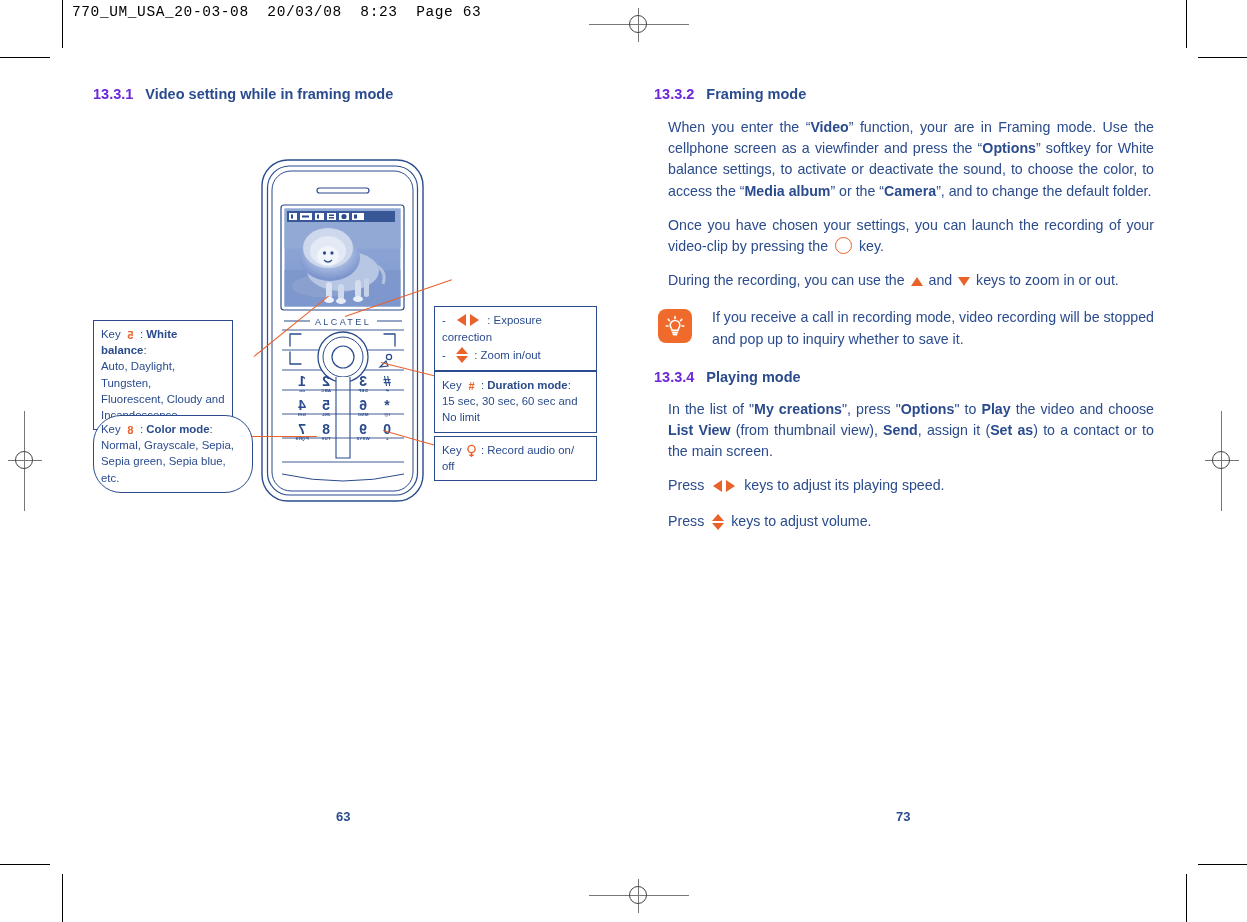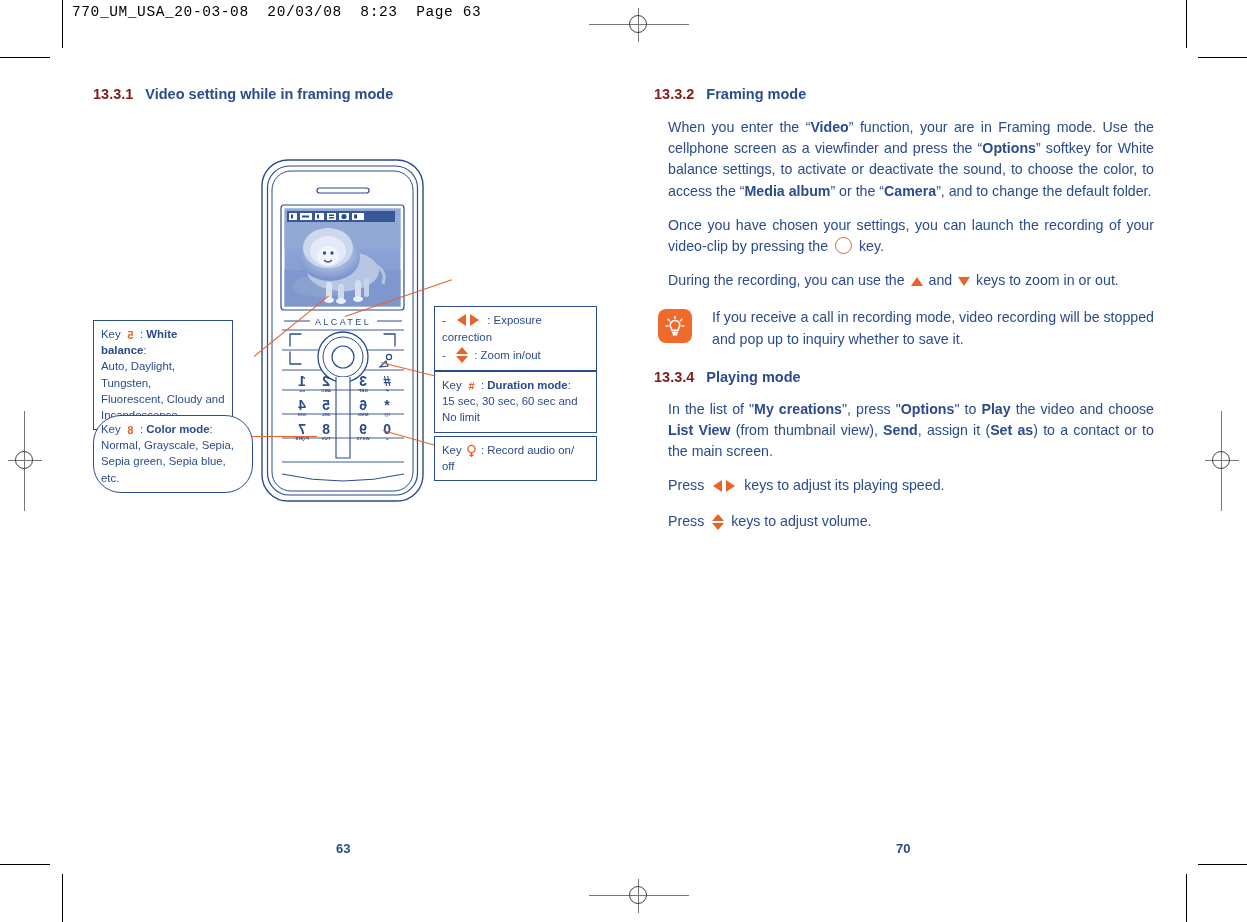--- a/index.html
+++ b/index.html
@@ -57,21 +57,21 @@
   .col-left  { left: 93px;  width: 505px; }
   .col-right { left: 654px; width: 500px; }
 
   h3.sec {
     margin: 0 0 0 0;
     font-size: 14.5px;
     font-weight: bold;
     line-height: 1.25;
     white-space: nowrap;
   }
-  h3.sec .num { color: #7f1d1d; margin-right: 12px; }
+  h3.sec .num { color: #6d28d9; margin-right: 12px; }
   h3.sec .ttl { color: #2a4b8d; }
 
   p.body {
     margin: 13px 0 0 14px;
     font-size: 14.2px;
     line-height: 1.49;
     color: #2a4b8d;
     text-align: justify;
   }
   p.body b { font-weight: bold; }
@@ -148,21 +148,20 @@
     height: 1.2px;
     z-index: 2;
   }
 
   
   .pagenum {
     position: absolute;
     font-size: 13px;
     font-weight: bold;
     color: #2a4b8d;
-    margin-top: 32px;
   }
 
   
   .keyicon { vertical-align: -4px; }
 </style>
 </head>
 <body>
 
 <div class="crop-v" style="left:62px; top:0; height:48px;"></div>
 <div class="crop-h" style="left:0; top:57px; width:50px;"></div>
@@ -444,13 +443,13 @@
   </p>
   <p class="body">
     Press <span class="lr-pair"><span class="tri tri-left"></span><span class="tri tri-right"></span></span> keys to adjust its playing speed.
   </p>
   <p class="body">
     Press <span class="ud-pair"><span class="tri tri-up"></span><span class="tri tri-down"></span></span> keys to adjust volume.
   </p>
 </div>
 
 <div class="pagenum" style="left:336px; top:809px;">63</div>
-<div class="pagenum" style="left:896px; top:809px;">70</div>
+<div class="pagenum" style="left:896px; top:809px;">73</div>
 
 </body></html>

